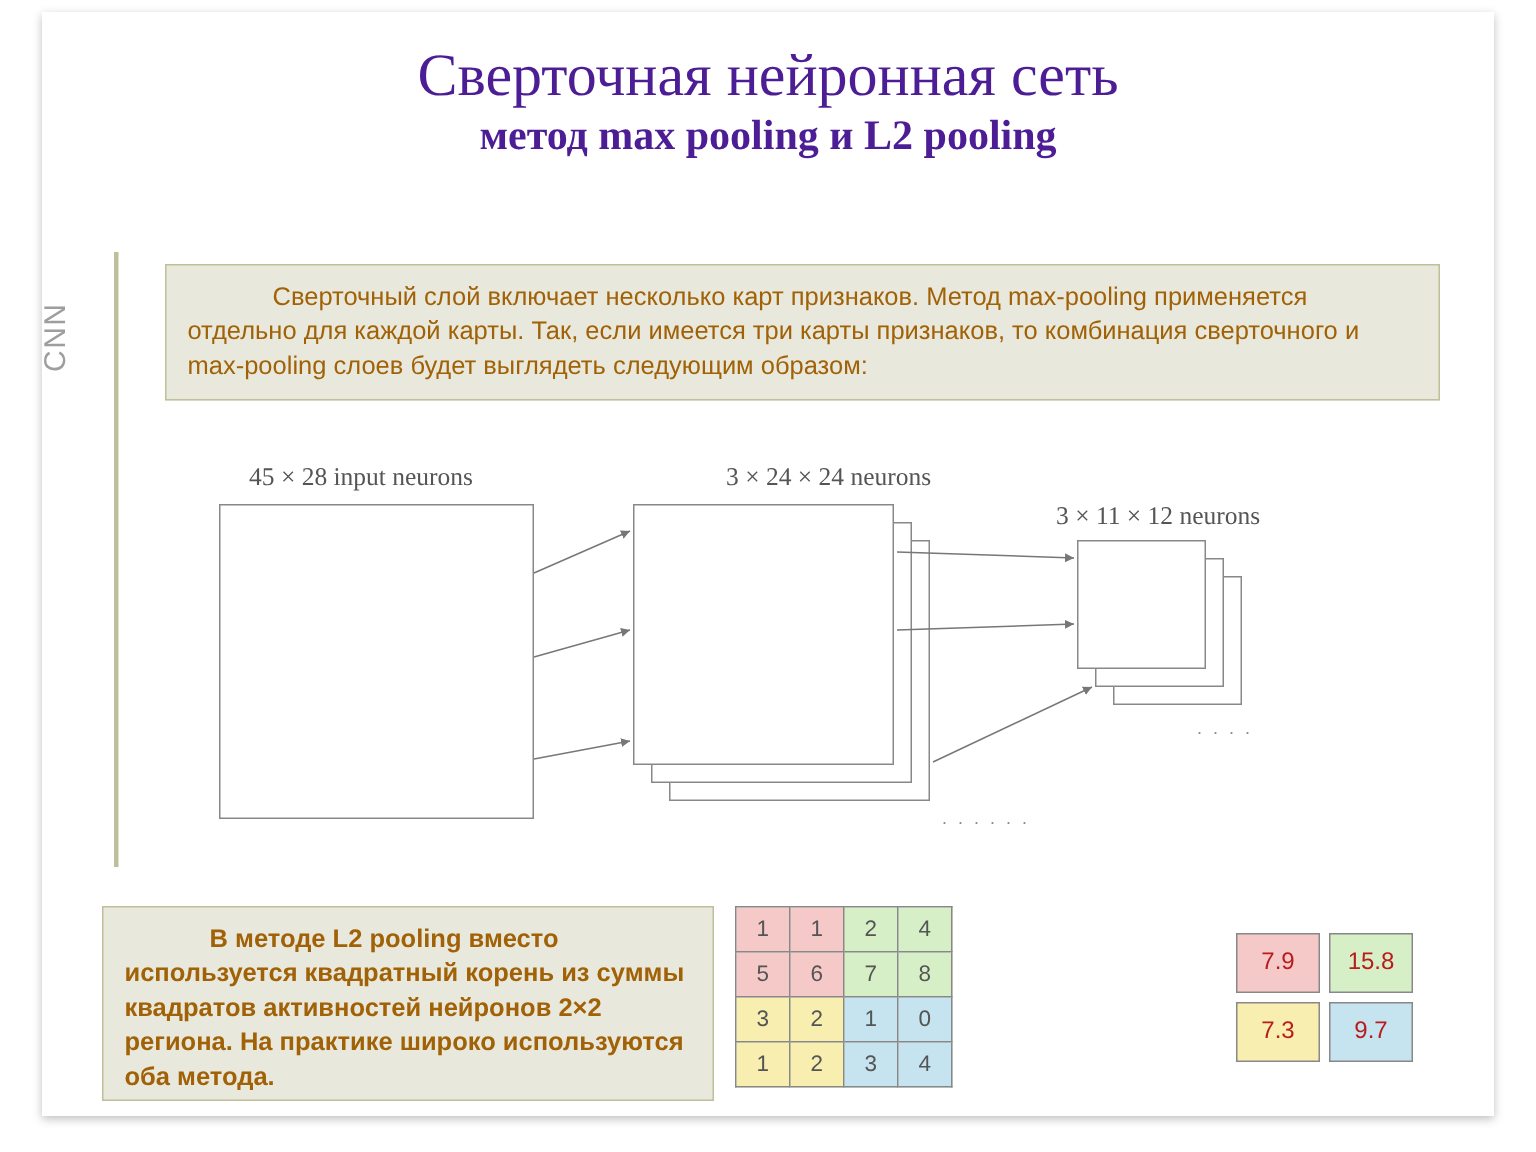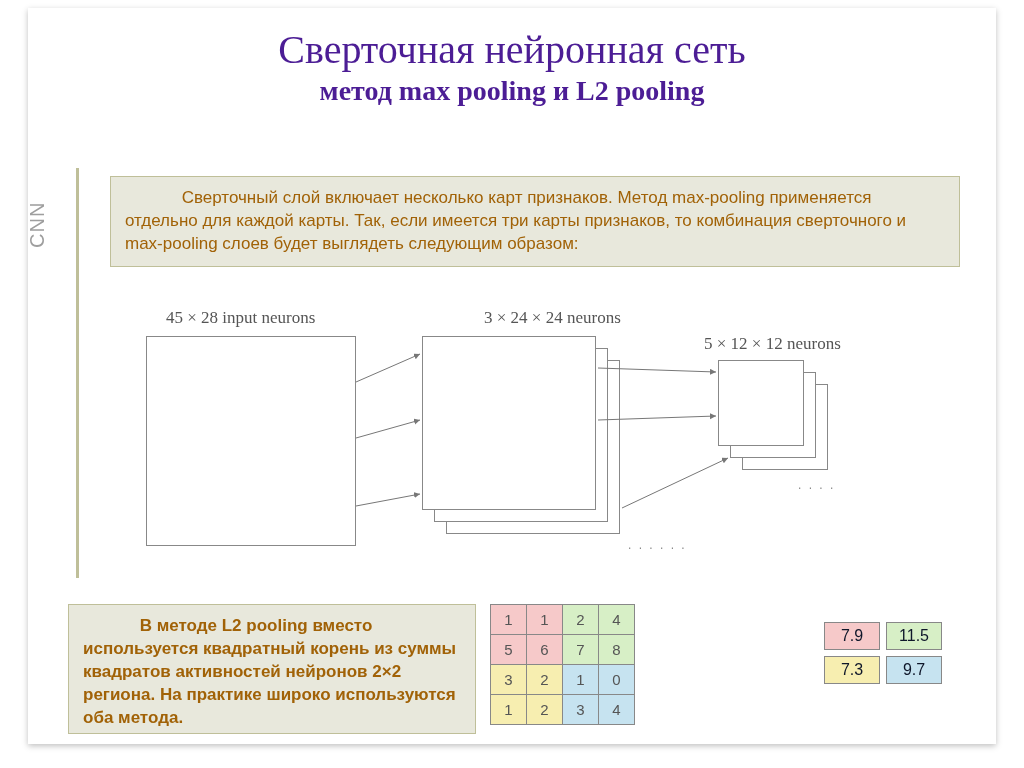--- a/index.html
+++ b/index.html
@@ -93,24 +93,24 @@
     position: absolute; left: 620px; top: 632px;
     width: 150px;
     font-size: 13px; color: #333;
   }
 
   .outgrid {
     position: absolute; left: 790px; top: 608px;
     border-collapse: separate; border-spacing: 6px;
   }
   .outgrid td {
-    width: 56px; height: 28px;
+    width: 56px; height: 40px;
     border: 1px solid #888;
     text-align: center;
-    font-size: 16px; color: #0f172a;
+    font-size: 16px; color: #b91c1c;
   }
 
   svg.arrows { position: absolute; left: 0; top: 0; width: 820px; height: 280px; pointer-events: none; }
 </style>
 </head>
 <body>
 
 <div class="slide">
 
   <div class="title-block">
@@ -119,21 +119,21 @@
   </div>
 
   <div class="sidebar-label">CNN</div>
   <div class="sidebar-line"></div>
 
   <div class="text-box tb1" style="white-space: pre-wrap;">            Сверточный слой включает несколько карт признаков. Метод max-pooling применяется отдельно для каждой карты. Так, если имеется три карты признаков, то комбинация сверточного и max-pooling слоев будет выглядеть следующим образом:</div>
 
   <div class="diagram">
     <div class="dlabel lbl1">45 × 28 input neurons</div>
     <div class="dlabel lbl2">3 × 24 × 24 neurons</div>
-    <div class="dlabel lbl3">5 × 12 × 12 neurons</div>
+    <div class="dlabel lbl3">3 × 11 × 12 neurons</div>
 
     <div class="box b-in"></div>
 
     <div class="box b-f1"></div>
     <div class="box b-f2"></div>
     <div class="box b-f3"></div>
 
     <div class="box b-p1"></div>
     <div class="box b-p2"></div>
     <div class="box b-p3"></div>
@@ -185,21 +185,21 @@
       <td class="c-blue">4</td>
     </tr>
   </tbody>
     </table>
 
 
   <table class="outgrid">
     <tbody>
         <tr>
       <td class="c-pink">7.9</td>
-      <td class="c-green">11.5</td>
+      <td class="c-green">15.8</td>
     </tr>
     <tr>
       <td class="c-yellow">7.3</td>
       <td class="c-blue">9.7</td>
     </tr>
   </tbody>
     </table>
 
 </div>
 

